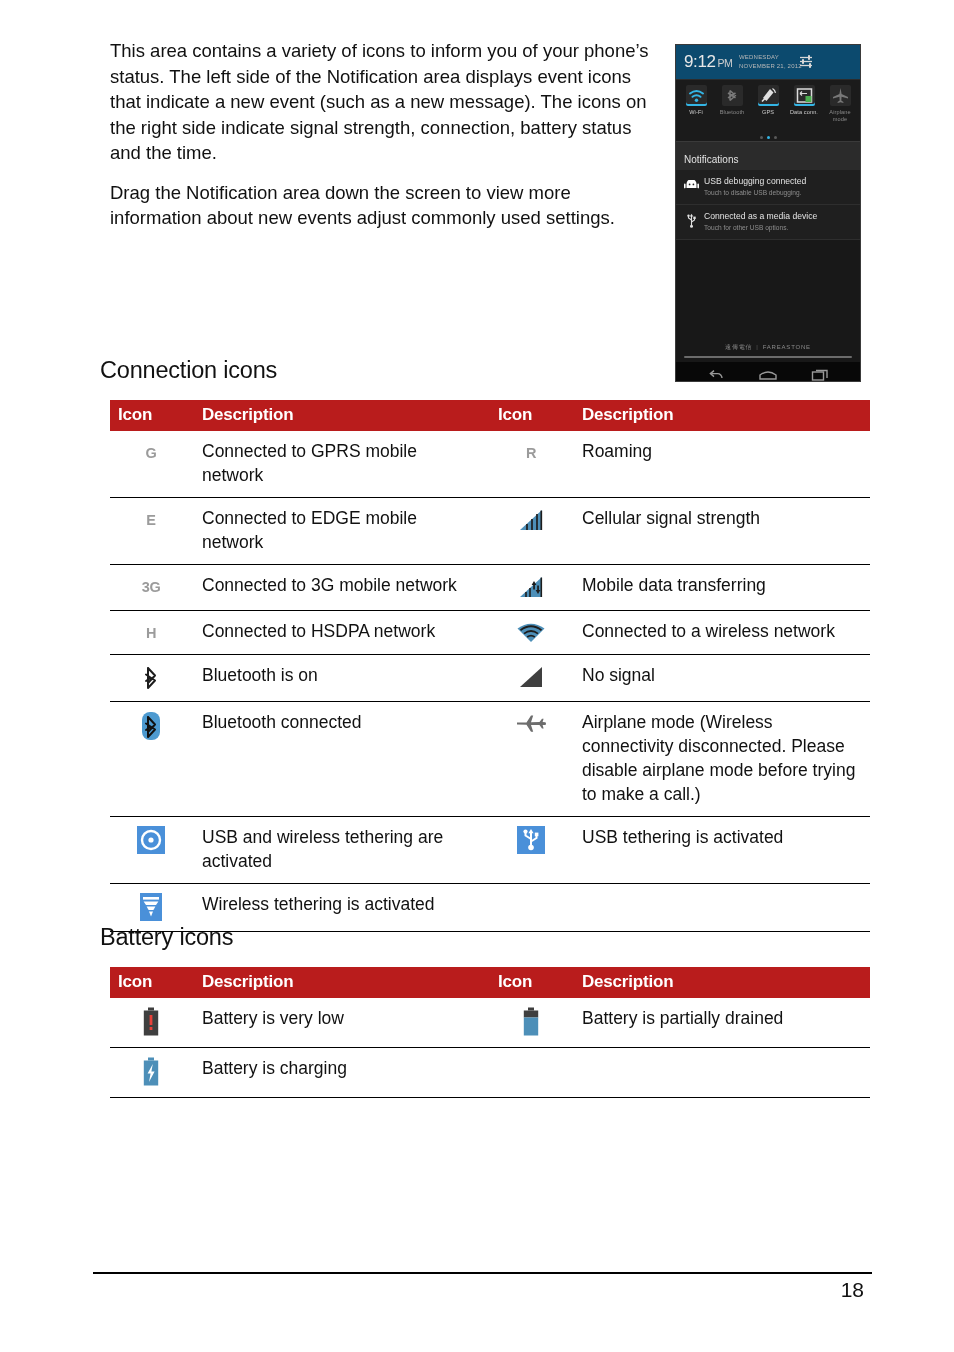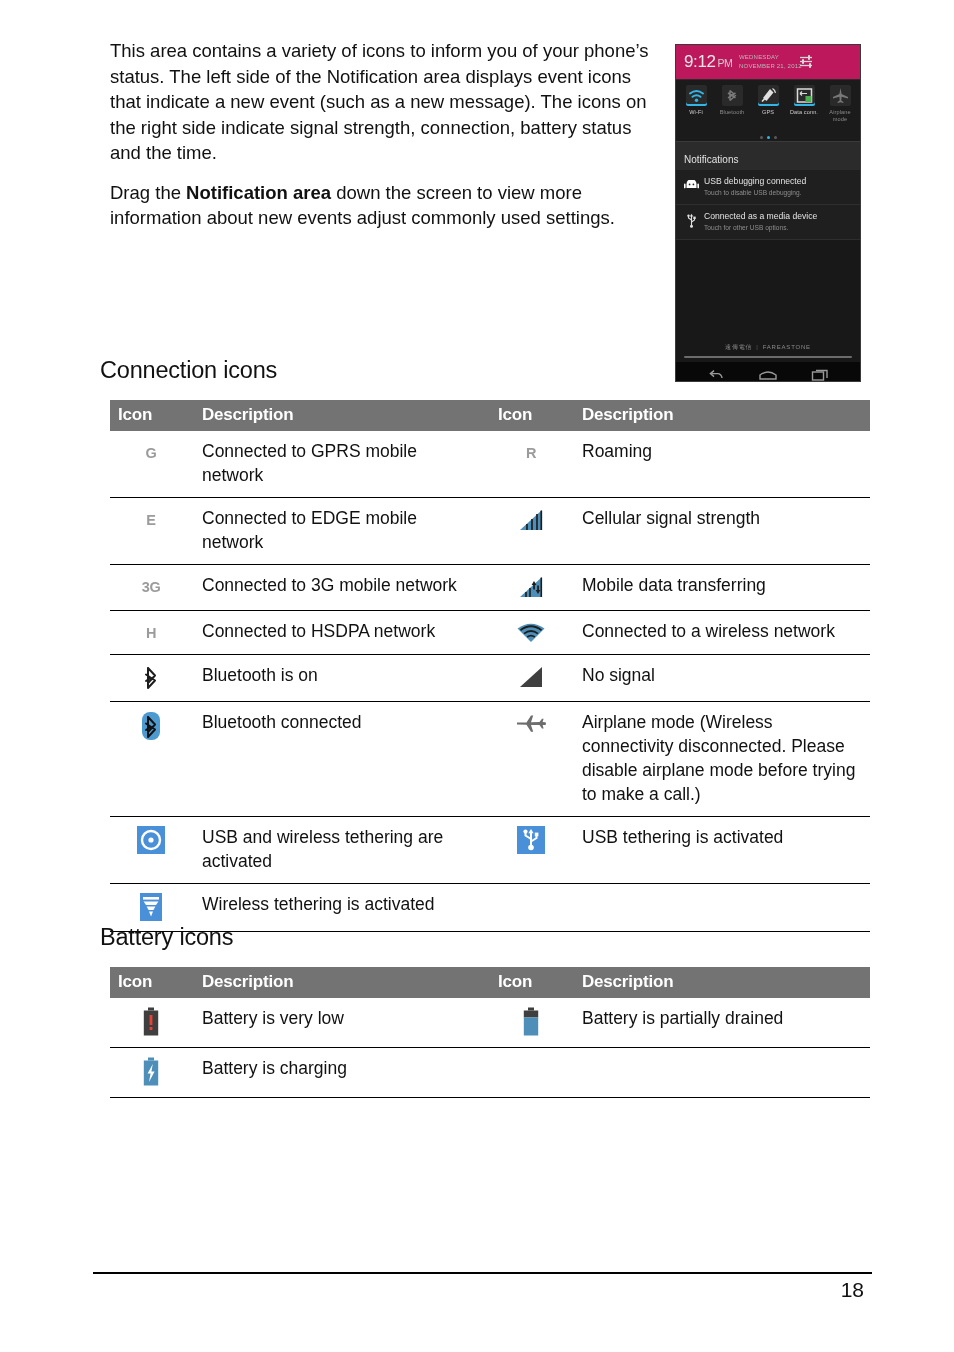--- a/index.html
+++ b/index.html
@@ -22,38 +22,38 @@
     left: 110px;
     top: 38px;
     width: 548px;
   }
   .intro p {
     margin: 0 0 14px 0;
     font-size: 18.5px;
     line-height: 25.5px;
     color: #111;
   }
-  .intro p b { font-weight: bold; }
+  .intro p b { font-weight: normal; }
 
   
   .phone {
     position: absolute;
     left: 675px;
     top: 44px;
     width: 186px;
     height: 338px;
     background: #1b1b1b;
     border: 1px solid #3a3a3a;
     box-sizing: border-box;
     overflow: hidden;
     font-family: "Liberation Sans", sans-serif;
   }
   .phone-statusbar {
     height: 34px;
-    background: #be185d;
+    background: #0c4a6e;
     position: relative;
     border-bottom: 1px solid #2c2c2c;
   }
   .ph-clock {
     position: absolute;
     left: 8px; top: 7px;
     color: #e8e8e8;
     font-size: 17px;
     letter-spacing: -0.4px;
     line-height: 19px;
@@ -183,21 +183,21 @@
     position: absolute;
     left: 110px;
     width: 760px;
     border-collapse: collapse;
     table-layout: fixed;
   }
   #connection-table { top: 400px; }
   #battery-table { top: 967px; }
 
   .icon-table thead th {
-    background: #737373;
+    background: #b91c1c;
     color: #ffffff;
     font-size: 17px;
     font-weight: bold;
     text-align: left;
     padding: 5px 0 6px 0;
     letter-spacing: -0.2px;
   }
   .icon-table thead th.c-icon { padding-left: 8px; }
   .icon-table thead th.c-desc { padding-left: 4px; }
 

